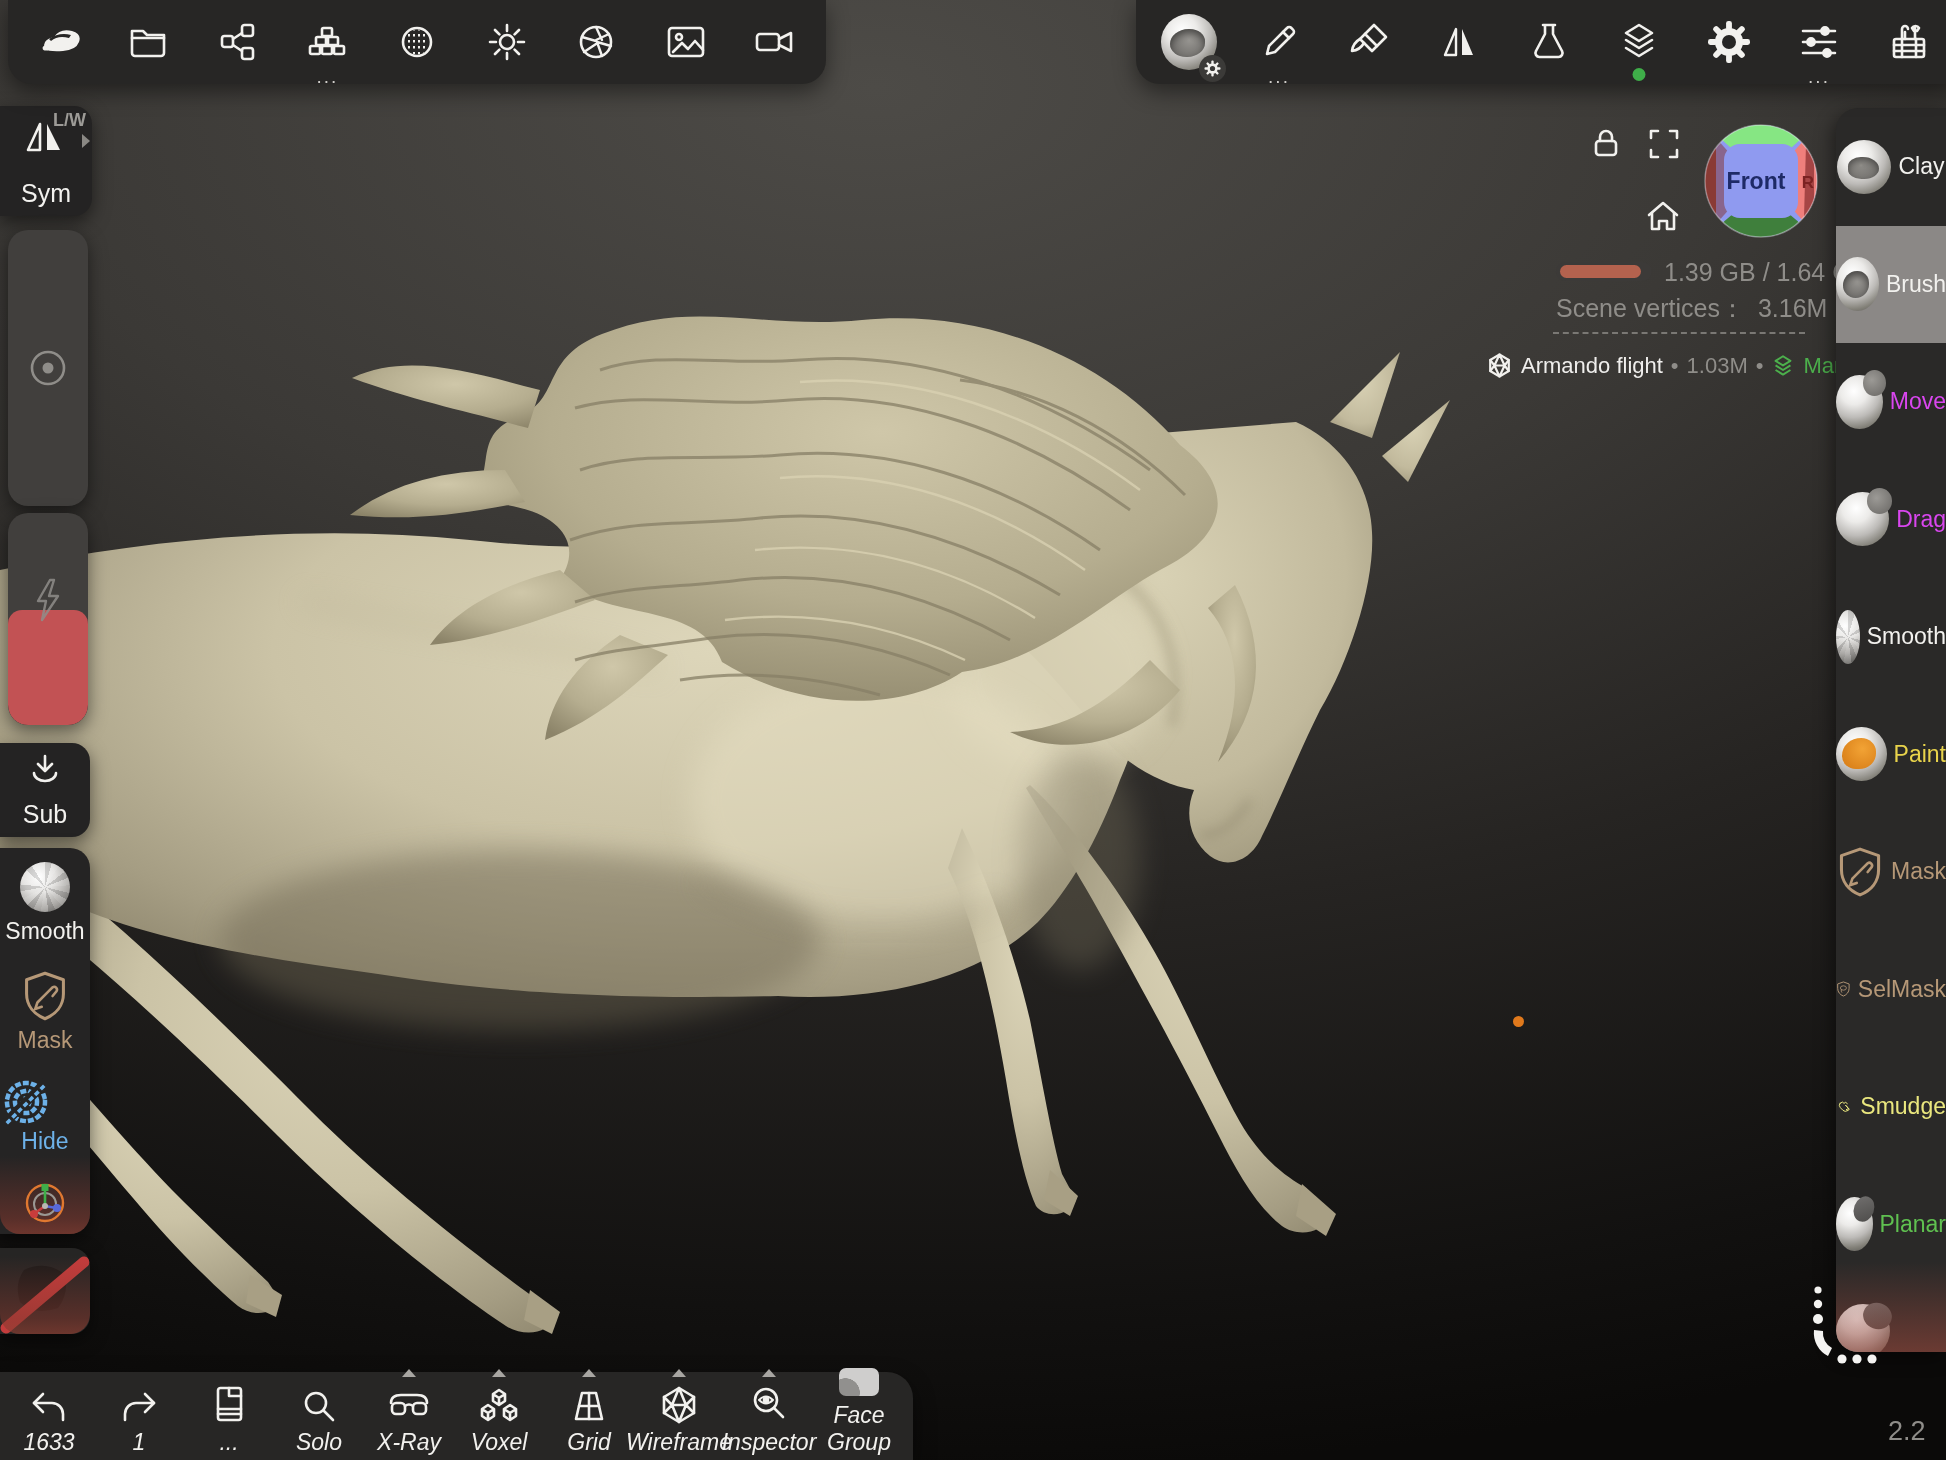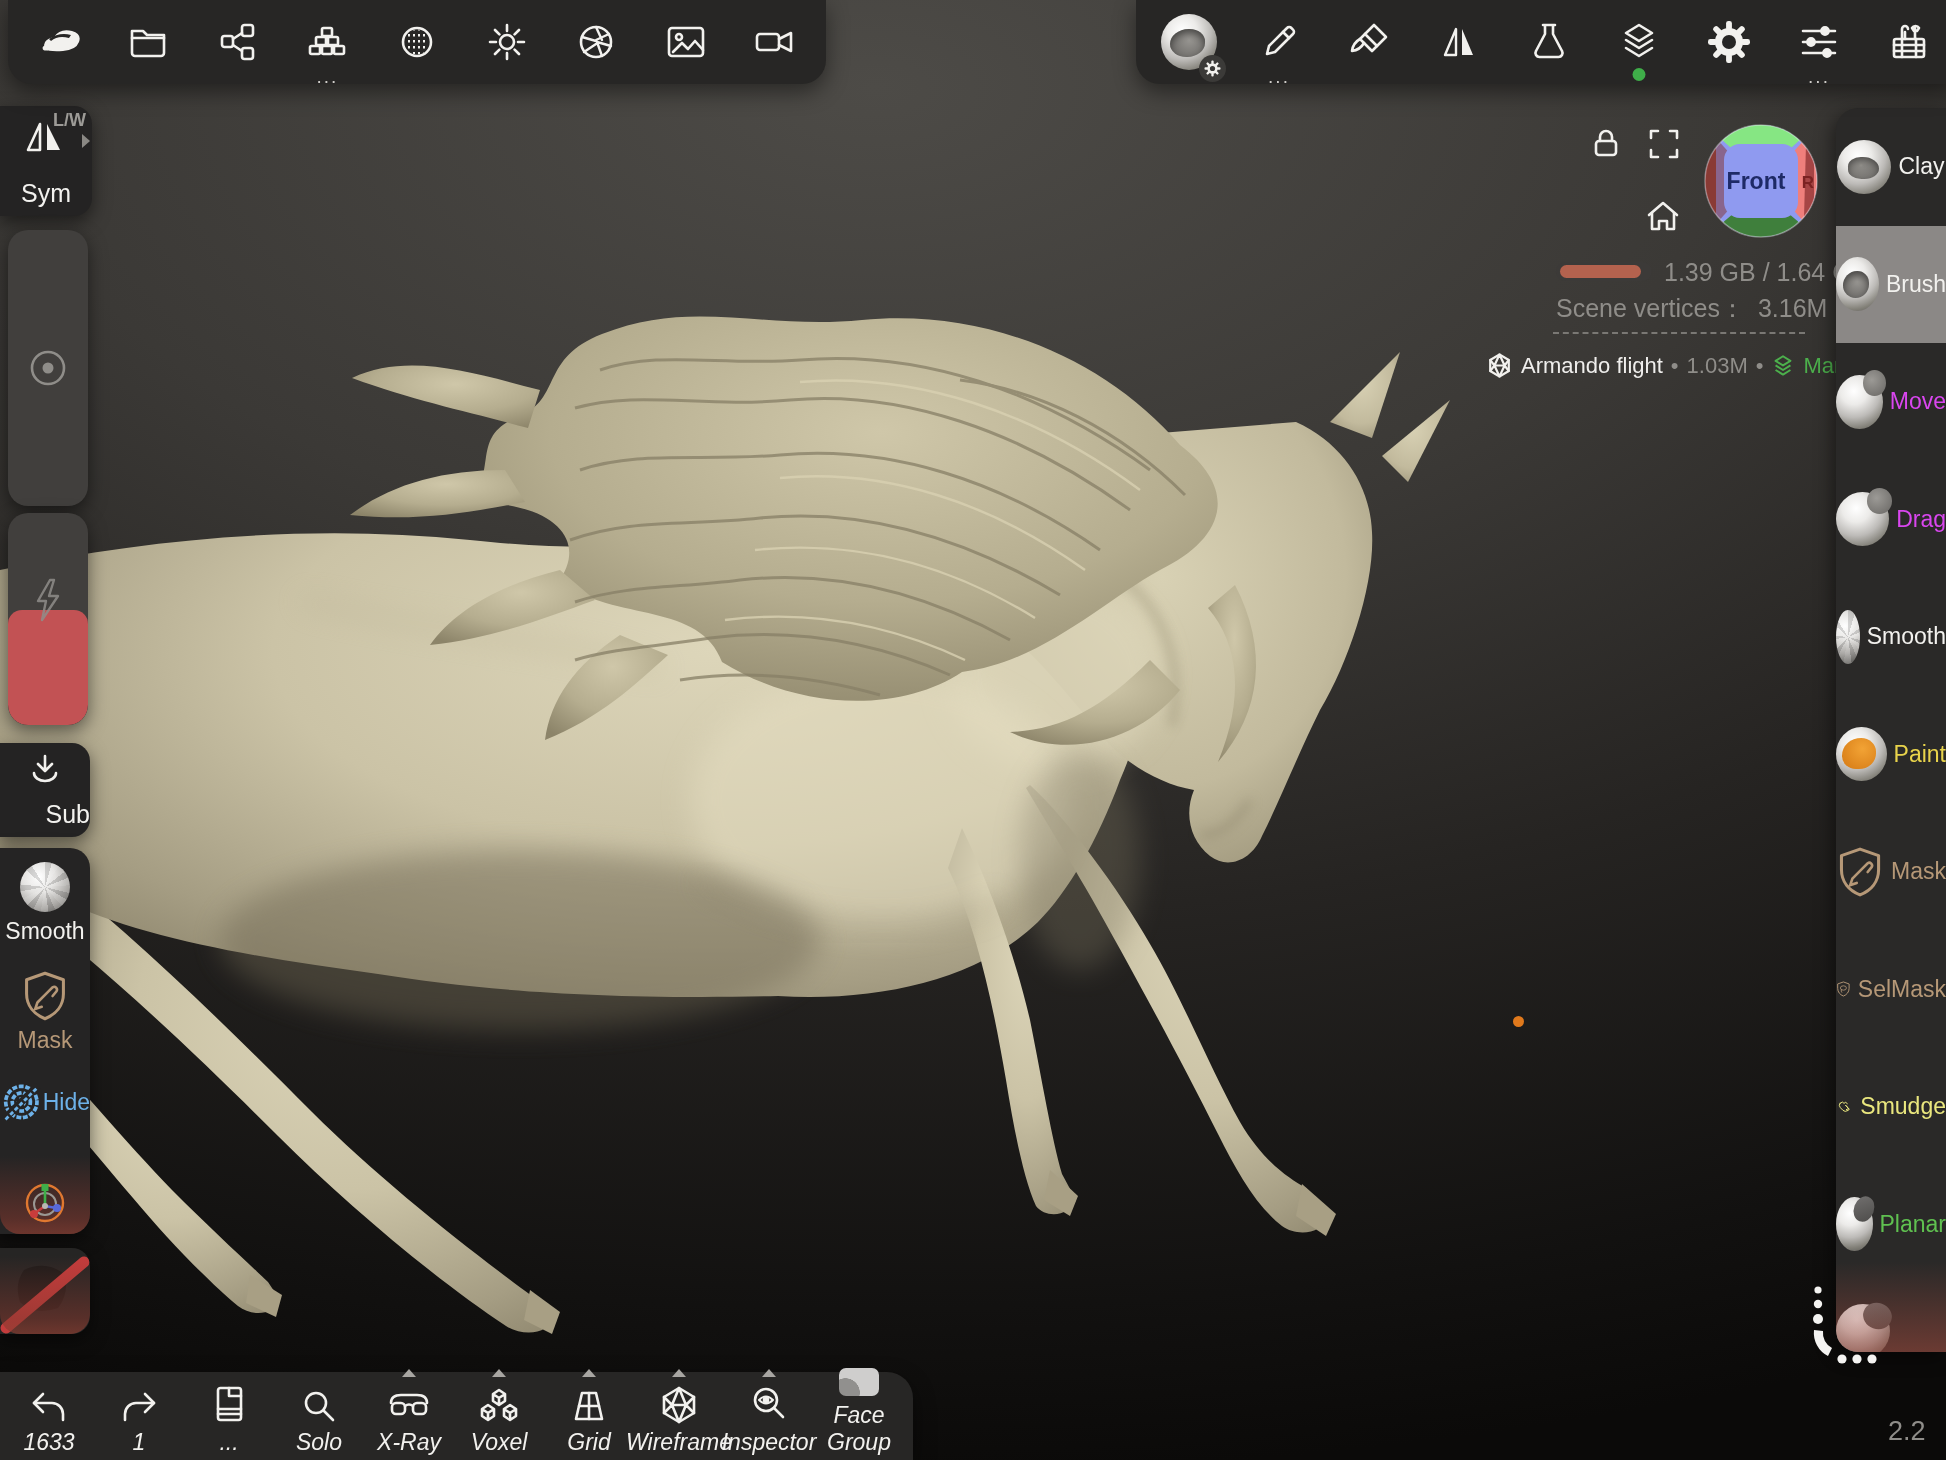--- a/index.html
+++ b/index.html
@@ -388,36 +388,36 @@
     <svg width="40" height="46" viewBox="0 0 40 46" style="position:absolute;left:20px;top:64px;">
         <path d="M22 3 L10 24 h8 L14 43 L30 19 h-9 L26 3 Z" fill="none" stroke="#8f8d89" stroke-width="2.4" stroke-linejoin="round" opacity=".85"></path>
       </svg>
   </div>
 
   <div class="panel" style="left:0;top:743px;width:90px;height:94px;border-radius:0 18px 18px 0;background:#242323;">
     <svg class="ic" width="34" height="34" viewBox="0 0 34 34" style="position:absolute;left:28px;top:10px;">
         <path d="M17 3 v14 M10 11 l7 7 7 -7"></path>
         <path d="M6 20 a11 8 0 0 0 22 0"></path>
       </svg>
-    <div class="lbl" style="position:absolute;left:0;right:0;bottom:8px;font-size:25px;text-align:right;">Sub</div>
+    <div class="lbl" style="position:absolute;left:0;right:0;bottom:8px;font-size:25px;">Sub</div>
   </div>
 
   <div class="panel fadebottom" style="left:0;top:848px;width:90px;height:386px;border-radius:0 20px 20px 0;background:#252424;">
     <div style="position:absolute;left:0;right:0;top:14px;display:flex;flex-direction:column;align-items:center;gap:6px;">
       <div class="ball b-smooth" style="width:50px;height:50px;"></div>
       <div class="lbl">Smooth</div>
     </div>
     <div style="position:absolute;left:0;right:0;top:122px;display:flex;flex-direction:column;align-items:center;gap:5px;">
       <svg width="48" height="52" viewBox="0 0 44 48">
           <path d="M22 3 L39 9 V22 C39 33 32 41 22 45 C12 41 5 33 5 22 V9 Z" fill="none" stroke="#b69877" stroke-width="2.8" stroke-linejoin="round"></path>
           <path d="M15 30 L25 20 M25 20 l4 -4 a2.6 2.6 0 0 1 3.6 3.6 L29 24 M15 30 l-2 6 6 -2" fill="none" stroke="#b69877" stroke-width="2.4" stroke-linecap="round"></path>
         </svg>
       <div class="lbl c-tan">Mask</div>
     </div>
-    <div style="position:absolute;left:0;right:0;top:228px;display:flex;flex-direction:row;align-items:center;">
+    <div style="position:absolute;left:0;right:0;top:228px;display:flex;flex-direction:column;">
       <svg width="52" height="52" viewBox="0 0 52 52">
           <g stroke="#6db1e8" stroke-width="4.5" stroke-dasharray="1.5 6.5" stroke-linecap="square" fill="none">
             <circle cx="26" cy="26" r="19"></circle>
             <circle cx="26" cy="26" r="11"></circle>
             <circle cx="26" cy="26" r="3.5"></circle>
           </g>
           <path d="M6 46 L46 6" stroke="#252424" stroke-width="9"></path>
           <path d="M8 46 L46 8" stroke="#6db1e8" stroke-width="3.5" stroke-dasharray="1.5 6.5" stroke-linecap="square"></path>
         </svg>
       <div class="lbl c-blue">Hide</div>

